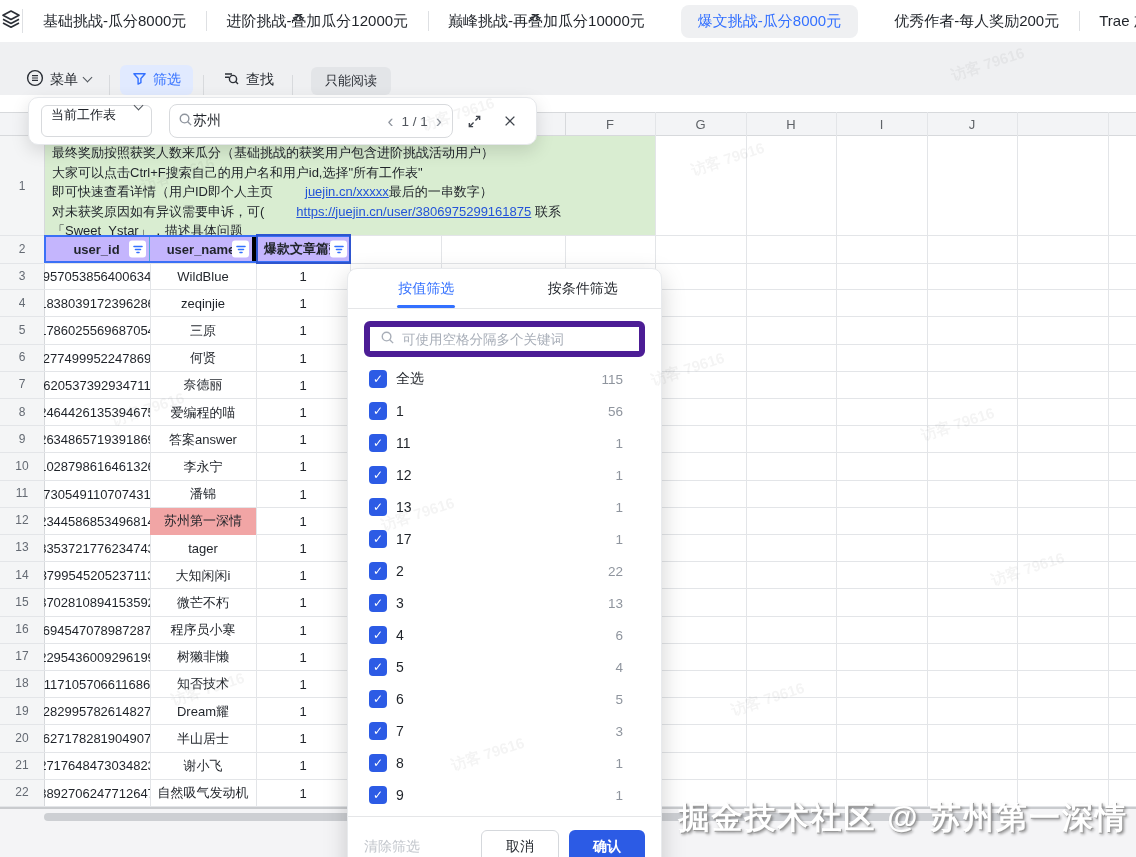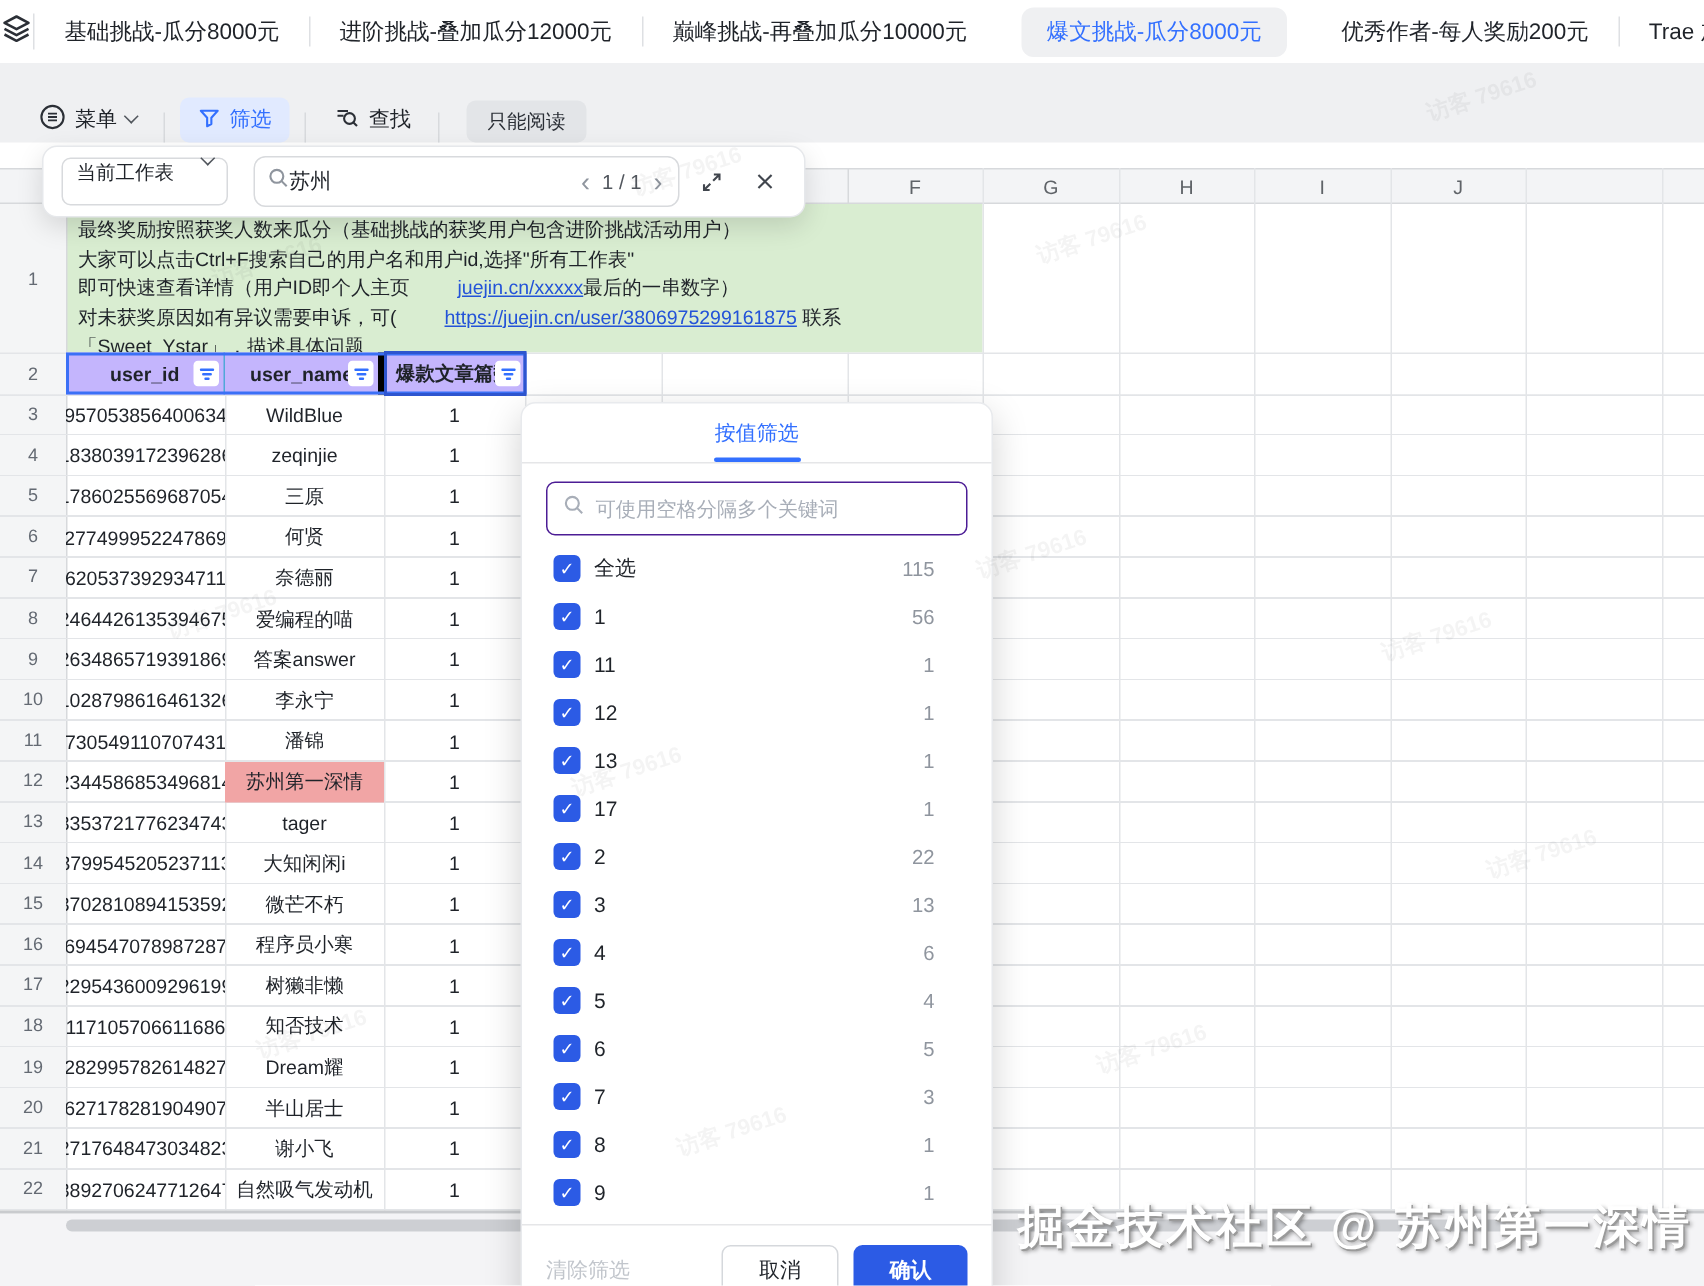--- a/index.html
+++ b/index.html
@@ -83,21 +83,21 @@
   .cname { width:106px; }
   .ccount { width:94px; }
   .cname.hl { background:#F1A5A5; }
 
   
   .fpanel { position:absolute; left:347px; top:268px; width:315px; height:620px; background:#fff; border:1px solid #E8EAED; border-radius:10px; box-shadow:0 8px 24px rgba(0,0,0,0.18); z-index:45; }
   .ptabs { display:flex; height:40px; border-bottom:1px solid #E5E6E8; }
   .ptab { position:relative; flex:1; display:flex; align-items:center; justify-content:center; font-size:14px; color:#1F2329; cursor:pointer; background:none; border:none; font-family:inherit; }
   .ptab.active { color:#3370FF; }
   .ptab.active::after { content:''; position:absolute; bottom:0; left:50%; transform:translateX(-50%); width:58px; height:3px; background:#3370FF; border-radius:2px; }
-  .psearch { display:flex; align-items:center; gap:7px; margin:12px 16px 0; height:36px; border:1px solid #4c1d95; border-radius:6px; padding:0 10px; }
+  .psearch { display:flex; align-items:center; gap:7px; margin:12px 16px 0; height:36px; border:6px solid #4c1d95; border-radius:6px; padding:0 10px; }
   .psearch input { border:none; outline:none; flex:1; font-size:13.5px; min-width:0; font-family:inherit; }
   .psearch input::placeholder { color:#A8AEB8; }
   .fitems { margin-top:6px; }
   .fitem { display:flex; align-items:center; height:32px; padding:0 38px 0 21px; cursor:pointer; }
   .cbox { width:18px; height:18px; background:#2C5BE5; border-radius:4px; color:#fff; font-size:12px; display:flex; align-items:center; justify-content:center; flex:none; }
   .flabel { margin-left:9px; font-size:14px; }
   .fcount { margin-left:auto; font-size:13.5px; color:#8F959E; }
   .pfooter { position:absolute; left:0; top:547px; width:100%; border-top:1px solid #E5E6E8; padding:13px 16px 0; display:flex; align-items:center; }
   .clear-link { font-size:14px; color:#C2C6CC; background:none; border:none; cursor:default; font-family:inherit; }
   .btn { height:34px; border-radius:6px; font-size:14px; padding:0 24px; cursor:pointer; font-family:inherit; }
@@ -390,20 +390,21 @@
   <button class="iconbtn">
       <svg width="14" height="14" viewBox="0 0 16 16">
         <path d="M3 3l10 10M13 3L3 13" stroke="#41464E" stroke-width="1.6"></path>
       </svg>
     </button>
 </div>
 
 <div class="fpanel">
   <div class="ptabs">
     <button class="ptab active">按值筛选</button>
+    <button class="ptab">按条件筛选</button>
   </div>
   <div class="psearch">
     <span><svg width="15" height="15" viewBox="0 0 16 16">
           <circle cx="7" cy="7" r="4.6" fill="none" stroke="#A8AEB8" stroke-width="1.5"></circle>
           <path d="M10.4 10.4L14 14" stroke="#A8AEB8" stroke-width="1.5"></path>
         </svg></span>
     <input placeholder="可使用空格分隔多个关键词" style="">
   </div>
   <div class="fitems" id="fitems">
       <div class="fitem">

